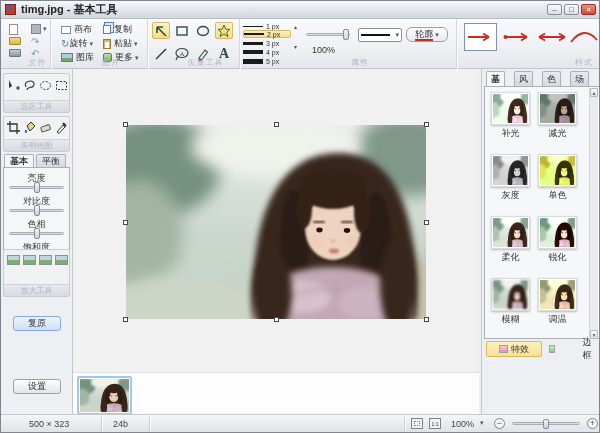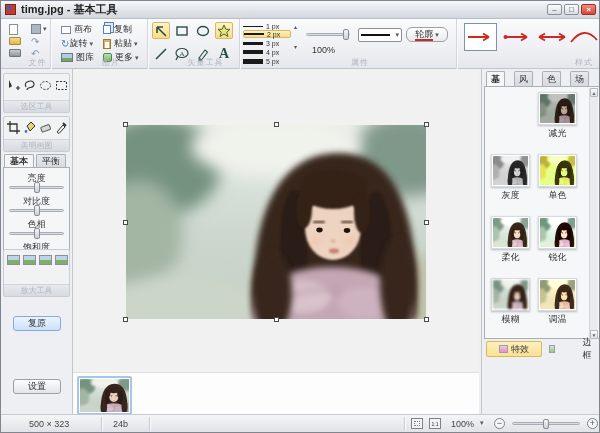--- a/index.html
+++ b/index.html
@@ -505,20 +505,28 @@
   </div>
 
   <div id="rightpanel">
     <div id="rp-tabs">
       <div class="rp-tab active" style="left:2px;">基本</div>
       <div class="rp-tab" style="left:30px;">风格</div>
       <div class="rp-tab" style="left:58px;">色彩</div>
       <div class="rp-tab" style="left:86px;">场景</div>
     </div>
     <div id="rp-body">
+      <div class="f-cell fx-brighten" style="left:6px;top:5px;">
+        <div class="f-thumb">
+            <svg viewBox="0 0 300 194" preserveAspectRatio="none">
+              <use href="#portrait" xlink:href="#portrait"></use>
+            </svg>
+          </div>
+        <span class="f-name">补光</span>
+        </div>
       <div class="f-cell fx-darken" style="left:53px;top:5px;">
         <div class="f-thumb">
             <svg viewBox="0 0 300 194" preserveAspectRatio="none">
               <use href="#portrait" xlink:href="#portrait"></use>
             </svg>
           </div>
         <span class="f-name">减光</span>
         </div>
       <div class="f-cell fx-gray" style="left:6px;top:67px;">
         <div class="f-thumb">

